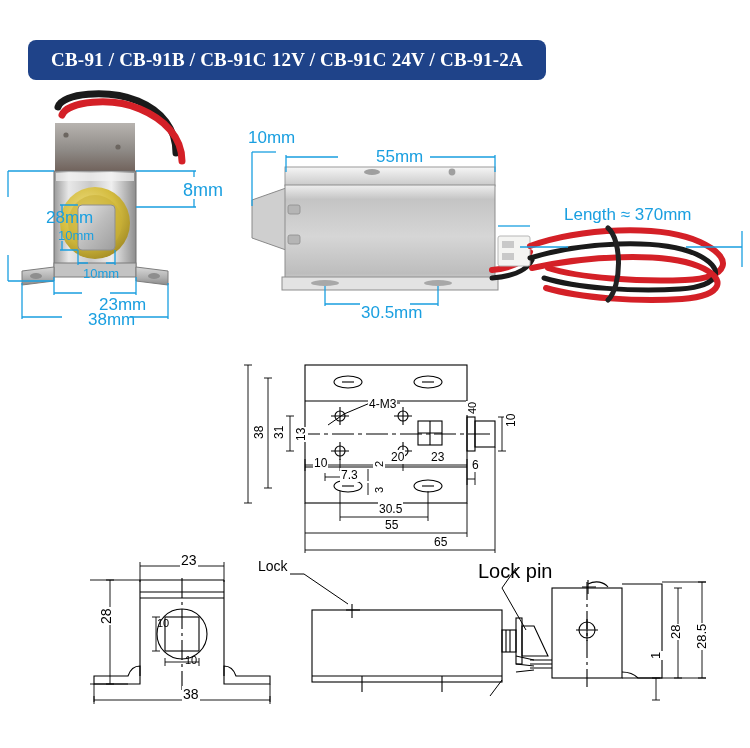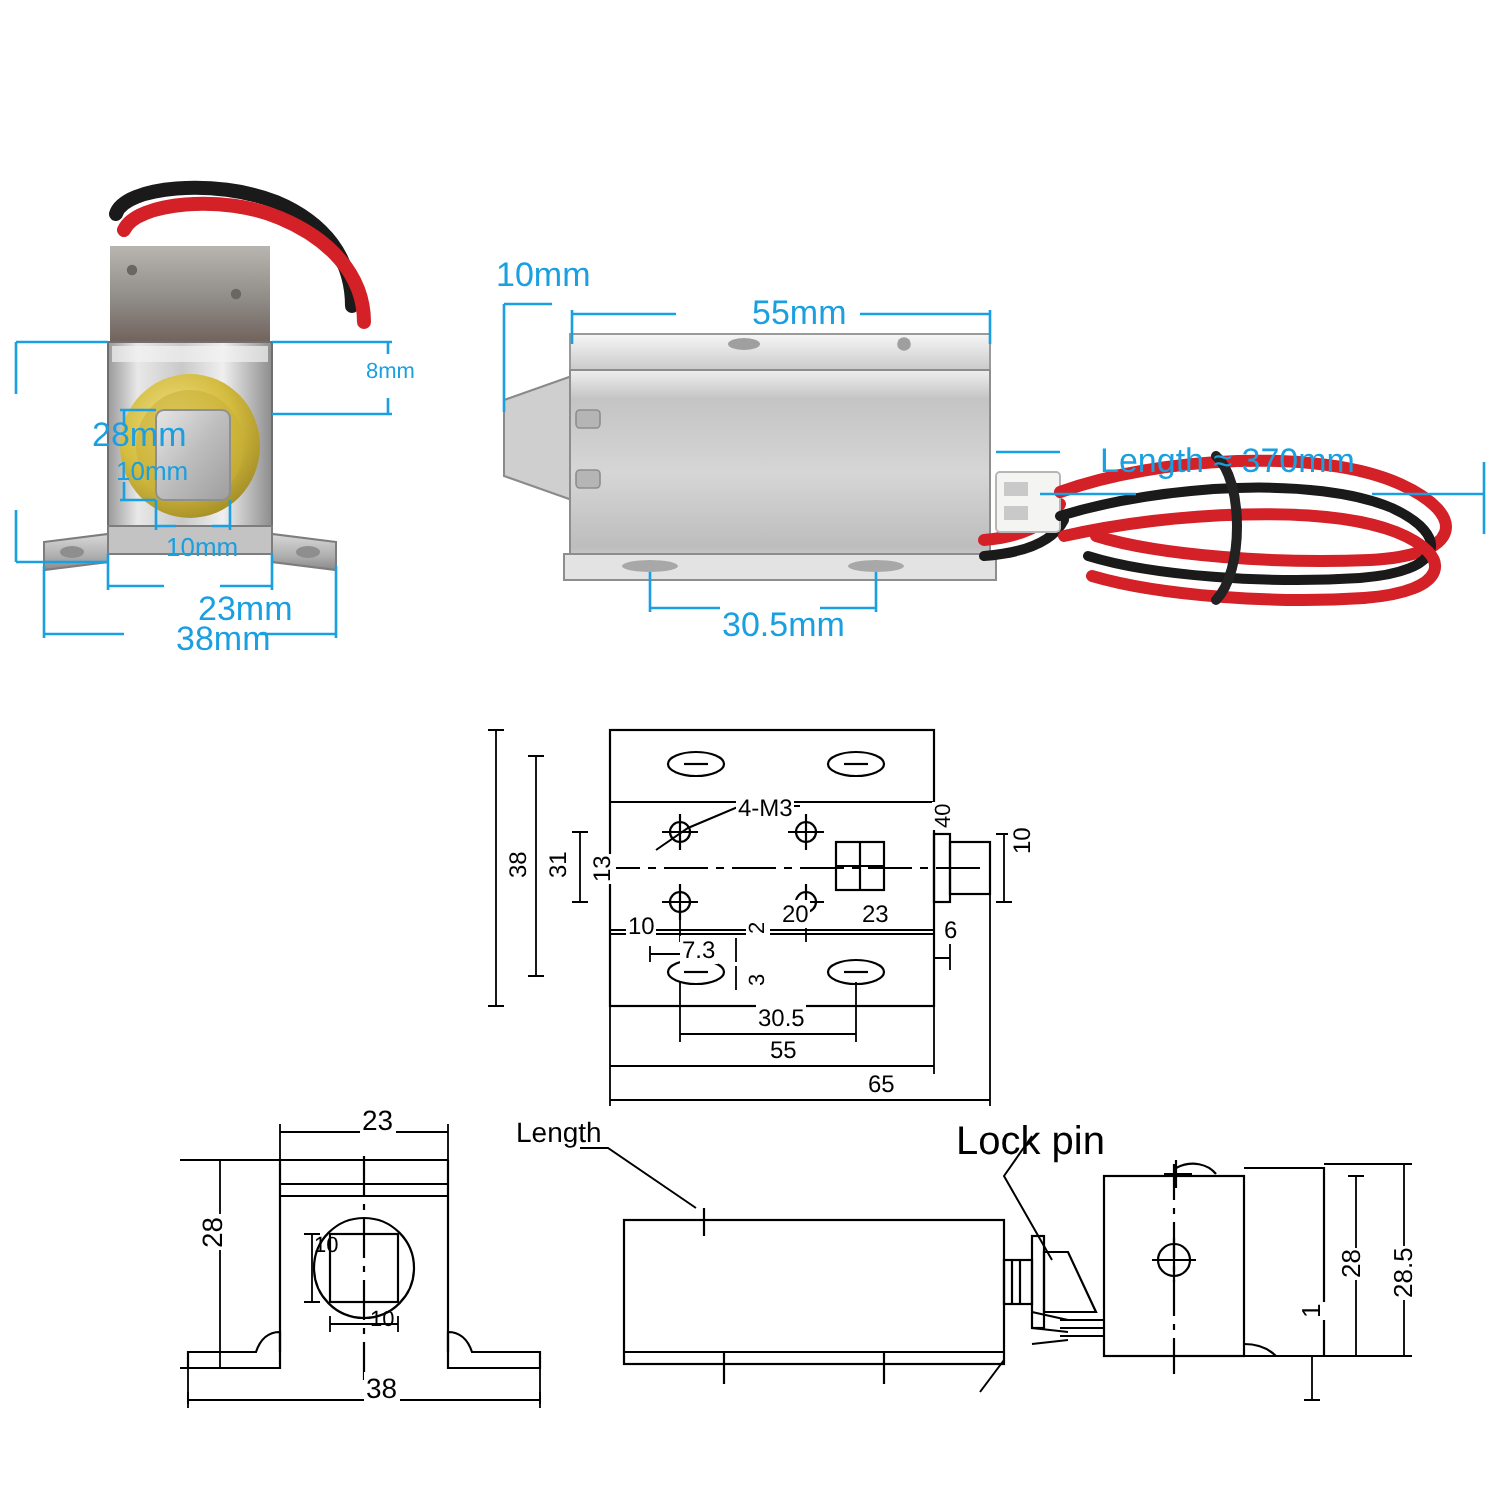--- a/index.html
+++ b/index.html
@@ -58,20 +58,23 @@
   }
   .rot90 { transform: rotate(-90deg); transform-origin: left top; }
 
   svg { position: absolute; left: 0; top: 0; overflow: visible; }
 </style>
 </head>
 <body>
 
 <div class="stage">
 
+  <div class="banner">
+    <span class="banner-title">CB-91 / CB-91B / CB-91C 12V / CB-91C 24V / CB-91-2A</span>
+  </div>
 
   <svg width="230" height="250" style="left:0px; top:95px;">
     <defs>
       <linearGradient id="gMetalV" x1="0" y1="0" x2="1" y2="0">
         <stop offset="0%" stop-color="#9a9a9a"></stop>
         <stop offset="18%" stop-color="#e8e8e8"></stop>
         <stop offset="45%" stop-color="#c9c9c9"></stop>
         <stop offset="70%" stop-color="#efefef"></stop>
         <stop offset="100%" stop-color="#8d8d8d"></stop>
       </linearGradient>
@@ -135,21 +138,21 @@
 
       <path d="M54,182 L54,200 M136,182 L136,200"></path>
       <path d="M54,198 L82,198 M110,198 L136,198"></path>
 
       <path d="M22,188 L22,224 M168,188 L168,224"></path>
       <path d="M22,222 L62,222 M130,222 L168,222"></path>
     </g>
   </svg>
 
   <div class="dimtext" style="left:8px; top:208px; font-size:17px;margin-left:38px;">28mm</div>
-  <div class="dimtext" style="left:183px; top:180px; font-size:11px;">8mm</div>
+  <div class="dimtext" style="left:183px; top:180px; font-size:18px;">8mm</div>
   <div class="dimtext" style="left:58px; top:228px; font-size:13px;">10mm</div>
   <div class="dimtext" style="left:83px; top:266px; font-size:13px;">10mm</div>
   <div class="dimtext" style="left:99px; top:295px; font-size:17px;">23mm</div>
   <div class="dimtext" style="left:88px; top:310px; font-size:17px;">38mm</div>
 
   <svg width="520" height="230" style="left:230px; top:110px;">
     <defs>
       <linearGradient id="gSideBody" x1="0" y1="0" x2="0" y2="1">
         <stop offset="0%" stop-color="#efefef"></stop>
         <stop offset="14%" stop-color="#c4c4c4"></stop>
@@ -213,21 +216,21 @@
   <div class="dimtext" style="left:248px; top:128px; font-size:17px;">10mm</div>
   <div class="dimtext" style="left:376px; top:147px; font-size:17px;">55mm</div>
   <div class="dimtext" style="left:361px; top:303px; font-size:17px;">30.5mm</div>
 
   <svg width="230" height="60" style="left:520px; top:215px;">
     <g stroke="#1a9fe0" stroke-width="1.3" fill="none">
       <path d="M0,32 L48,32 M166,32 L222,32"></path>
       <path d="M222,16 L222,52"></path>
     </g>
   </svg>
-  <div class="dimtext" style="left:550px; top:205px; font-size:17px;margin-top:16px;">Length ≈ 370mm</div>
+  <div class="dimtext" style="left:564px; top:205px; font-size:17px;">Length ≈ 370mm</div>
 
   <svg width="290" height="200" style="left:240px; top:355px;">
     <g stroke="#000" fill="none" stroke-width="1.1">
 
       <rect x="65" y="10" width="162" height="138"></rect>
 
       <path d="M65,46 L227,46"></path>
       <path d="M65,112 L227,112"></path>
 
       <rect x="227" y="62" width="8" height="34"></rect>
@@ -373,21 +376,21 @@
       <path d="M232,66 L244,66 L258,96 L232,96 Z"></path>
     </g>
 
     <g stroke="#000" stroke-width="1" fill="none">
       <path d="M0,14 L14,14 L58,44"></path>
       <path d="M226,8 L212,28 L236,70"></path>
       <path d="M200,136 L212,120"></path>
     </g>
   </svg>
 
-  <div class="bwtext" style="left:258px; top:558px; font-size:14px;">Length</div>
+  <div class="bwtext" style="left:258px; top:558px; font-size:14px;">Lock</div>
   <div class="bwtext" style="left:478px; top:560px; font-size:20px;text-align:center;">Lock pin</div>
 
   <svg width="200" height="150" style="left:530px; top:560px;">
     <g stroke="#000" fill="none" stroke-width="1.1">
 
       <rect x="22" y="28" width="70" height="90"></rect>
 
       <path d="M92,24 L132,24 L132,118 L92,118"></path>
       <path d="M92,112 C98,112 104,114 108,118 L132,118"></path>
 

